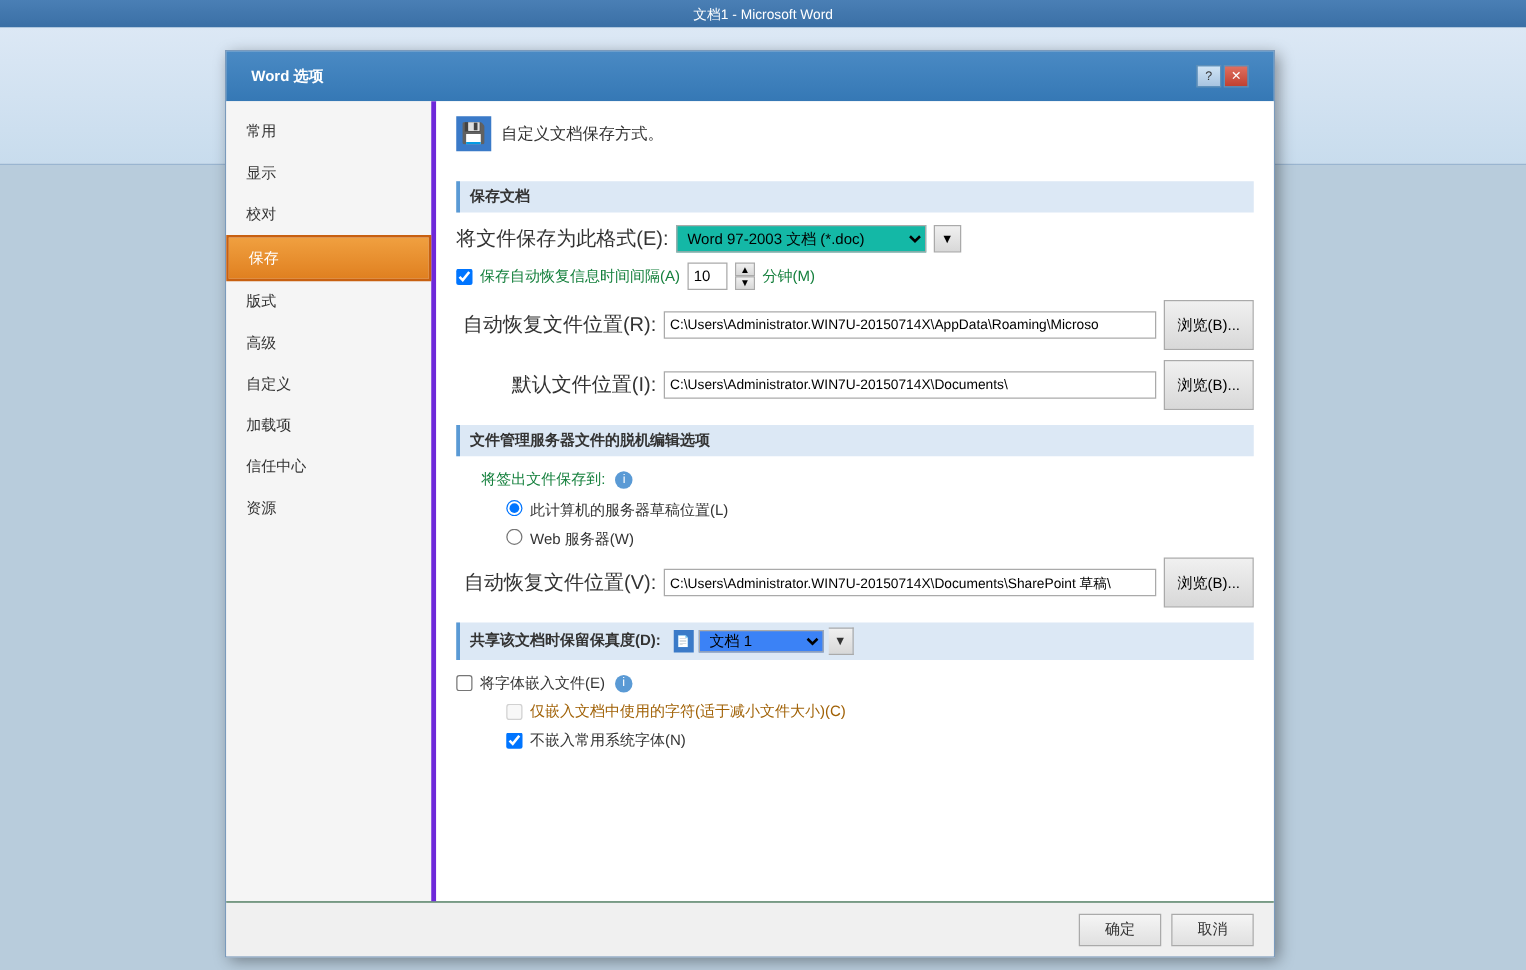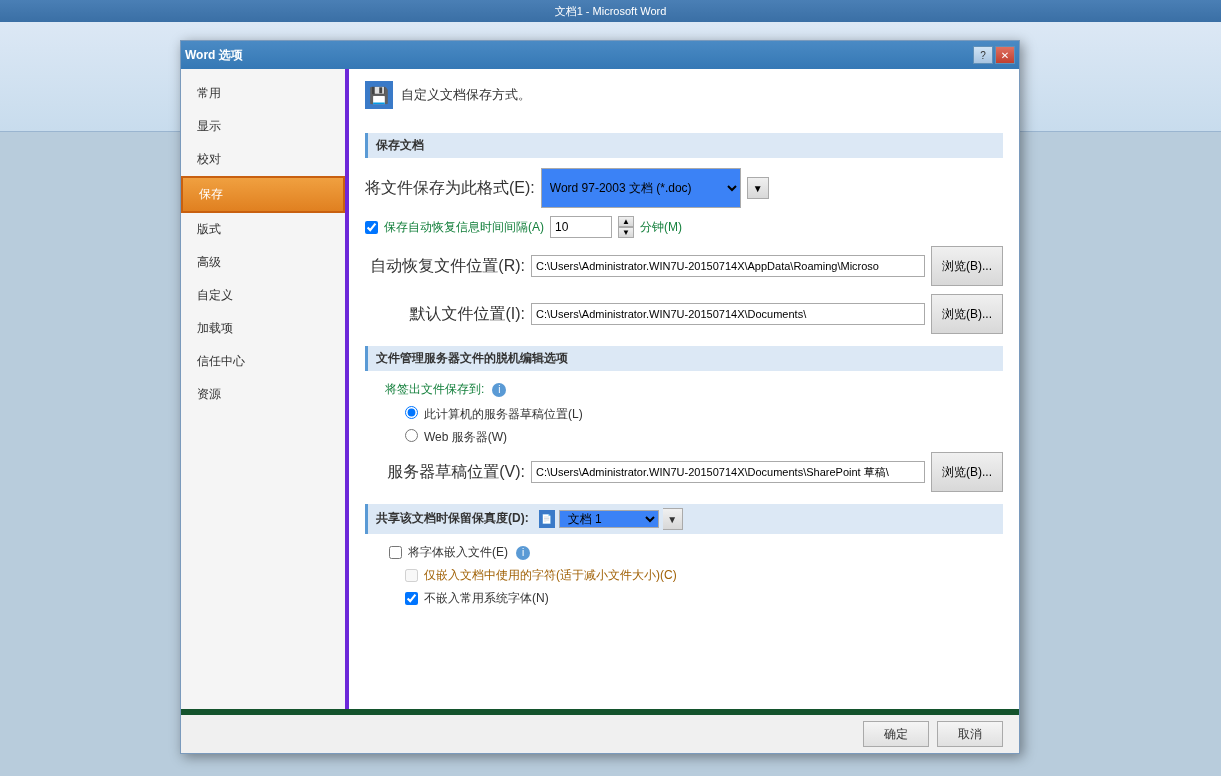--- a/index.html
+++ b/index.html
@@ -59,24 +59,24 @@
       top: 40px; left: 180px;
       width: 840px;
       background: #f0f0f0;
       border: 1px solid #7a9abc;
       box-shadow: 3px 3px 12px rgba(0,0,0,0.4);
     }
 
     
     .dialog-titlebar {
       background: linear-gradient(180deg, #4a8ac4 0%, #3578b5 100%);
-      height: 28px;
-      display: flex;
-      align-items: center;
-      padding: 0 4px;
+      height: 40px;
+      display: flex;
+      align-items: center;
+      padding: 0 20px;
       justify-content: space-between;
     }
     .dialog-titlebar-text {
       color: white;
       font-size: 12px;
       font-weight: bold;
     }
     .dialog-titlebar-buttons {
       display: flex;
       gap: 2px;
@@ -166,34 +166,34 @@
       margin-bottom: 8px;
       gap: 6px;
     }
     .form-label {
       min-width: 160px;
       color: #333;
       font-size: 16px;
       text-align: right;
     }
     .form-select {
-      height: 40px;
-      border: 1px solid #aaa;
-      background: #3b82f6;
+      height: 22px;
+      border: 1px solid #aaa;
+      background: #14b8a6;
       font-size: 12px;
       padding: 0 4px;
       min-width: 200px;
     }
     .form-input {
       height: 22px;
       border: 1px solid #aaa;
       background: white;
       font-size: 12px;
       padding: 0 4px;
-      width: 62px;
+      width: 32px;
     }
     .form-text {
       font-size: 12px;
       color: #15803d;
     }
     .form-path {
       flex: 1;
       height: 22px;
       border: 1px solid #aaa;
       background: white;
@@ -215,21 +215,20 @@
       font-size: 12px;
       white-space: nowrap;
     }
 
     
     .checkbox-row {
       display: flex;
       align-items: center;
       gap: 6px;
       margin-bottom: 6px;
-      margin-left: 24px;
     }
     .checkbox-row input[type=checkbox] {
       width: 13px; height: 13px;
     }
     .checkbox-label {
       font-size: 12px;
       color: #333;
     }
     .checkbox-label.disabled {
       color: #a16207;
@@ -302,21 +301,21 @@
       border-left: none;
       display: flex; align-items: center; justify-content: center;
       cursor: pointer;
       font-size: 10px;
     }
 
     
     .dialog-footer {
       height: 44px;
       background: #f0f0f0;
-      border-top: 6px solid #14532d;
+      border-top: 1px solid #14532d;
       display: flex;
       align-items: center;
       justify-content: flex-end;
       padding: 0 16px;
       gap: 8px;
     }
     .footer-btn {
       height: 26px;
       padding: 0 20px;
       background: linear-gradient(180deg, #f5f5f5 0%, #e0e0e0 100%);
@@ -418,21 +417,21 @@
         <input type="radio" name="server_location" checked="" style="">
         <span class="radio-label">此计算机的服务器草稿位置(L)</span>
       </div>
 
       <div class="radio-row indent2">
         <input type="radio" name="server_location" style="">
         <span class="radio-label">Web 服务器(W)</span>
       </div>
 
       <div class="form-row">
-        <span class="form-label">服务器草稿位置(V):</span>
+        <span class="form-label">自动恢复文件位置(V):</span>
         <div class="form-path">C:\Users\Administrator.WIN7U-20150714X\Documents\SharePoint 草稿\</div>
         <button class="browse-btn">浏览(B)...</button>
       </div>
 
       <div class="section-title">
         <span>共享该文档时保留保真度(D):</span>
         &nbsp;
         <span style="display:inline-flex;align-items:center;gap:4px;">
           <span class="fidelity-doc-icon" style="width:16px;height:18px;background:#3a7ac8;color:white;font-size:9px;display:inline-flex;align-items:center;justify-content:center;">📄</span>
           <select class="fidelity-select">

